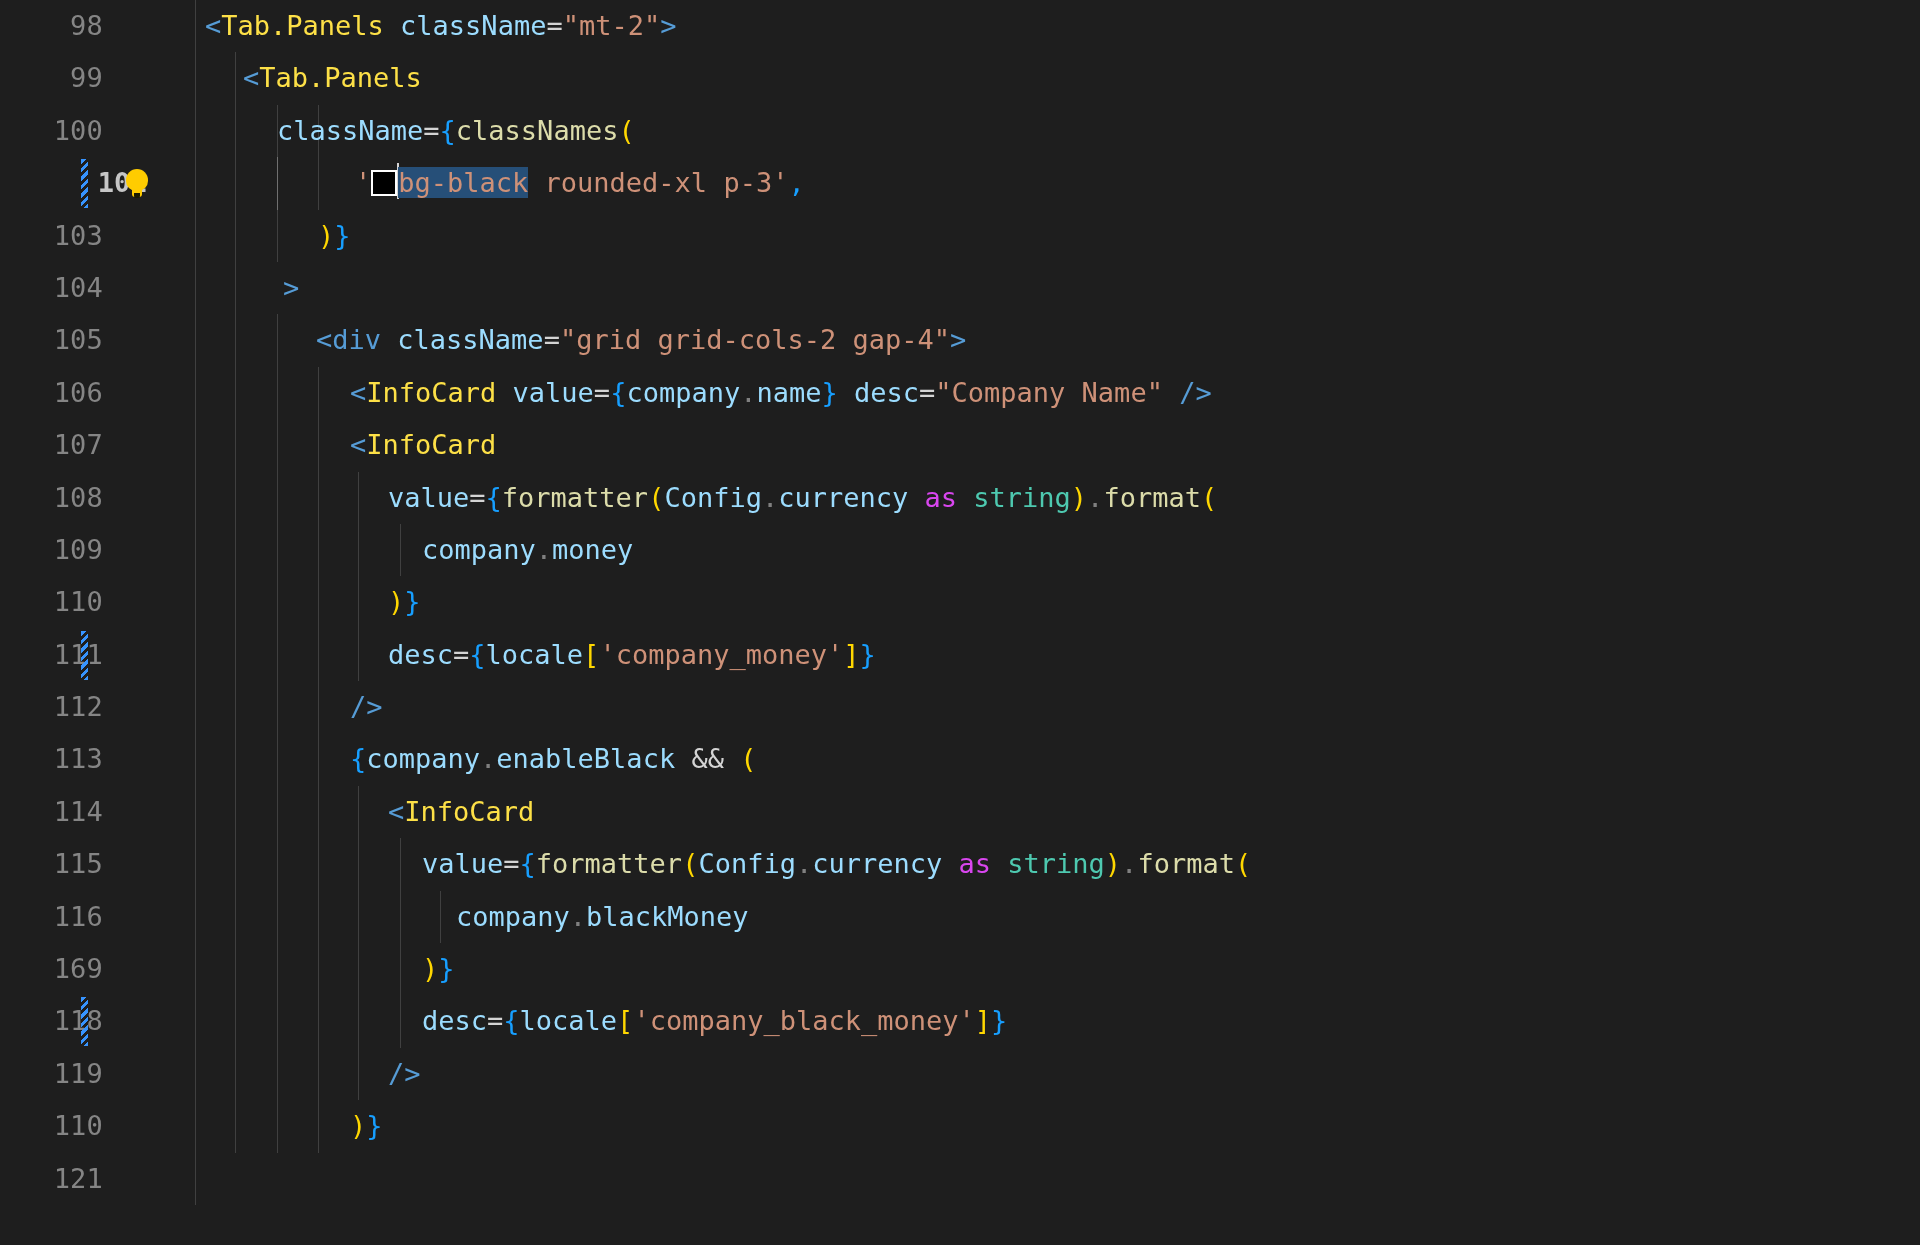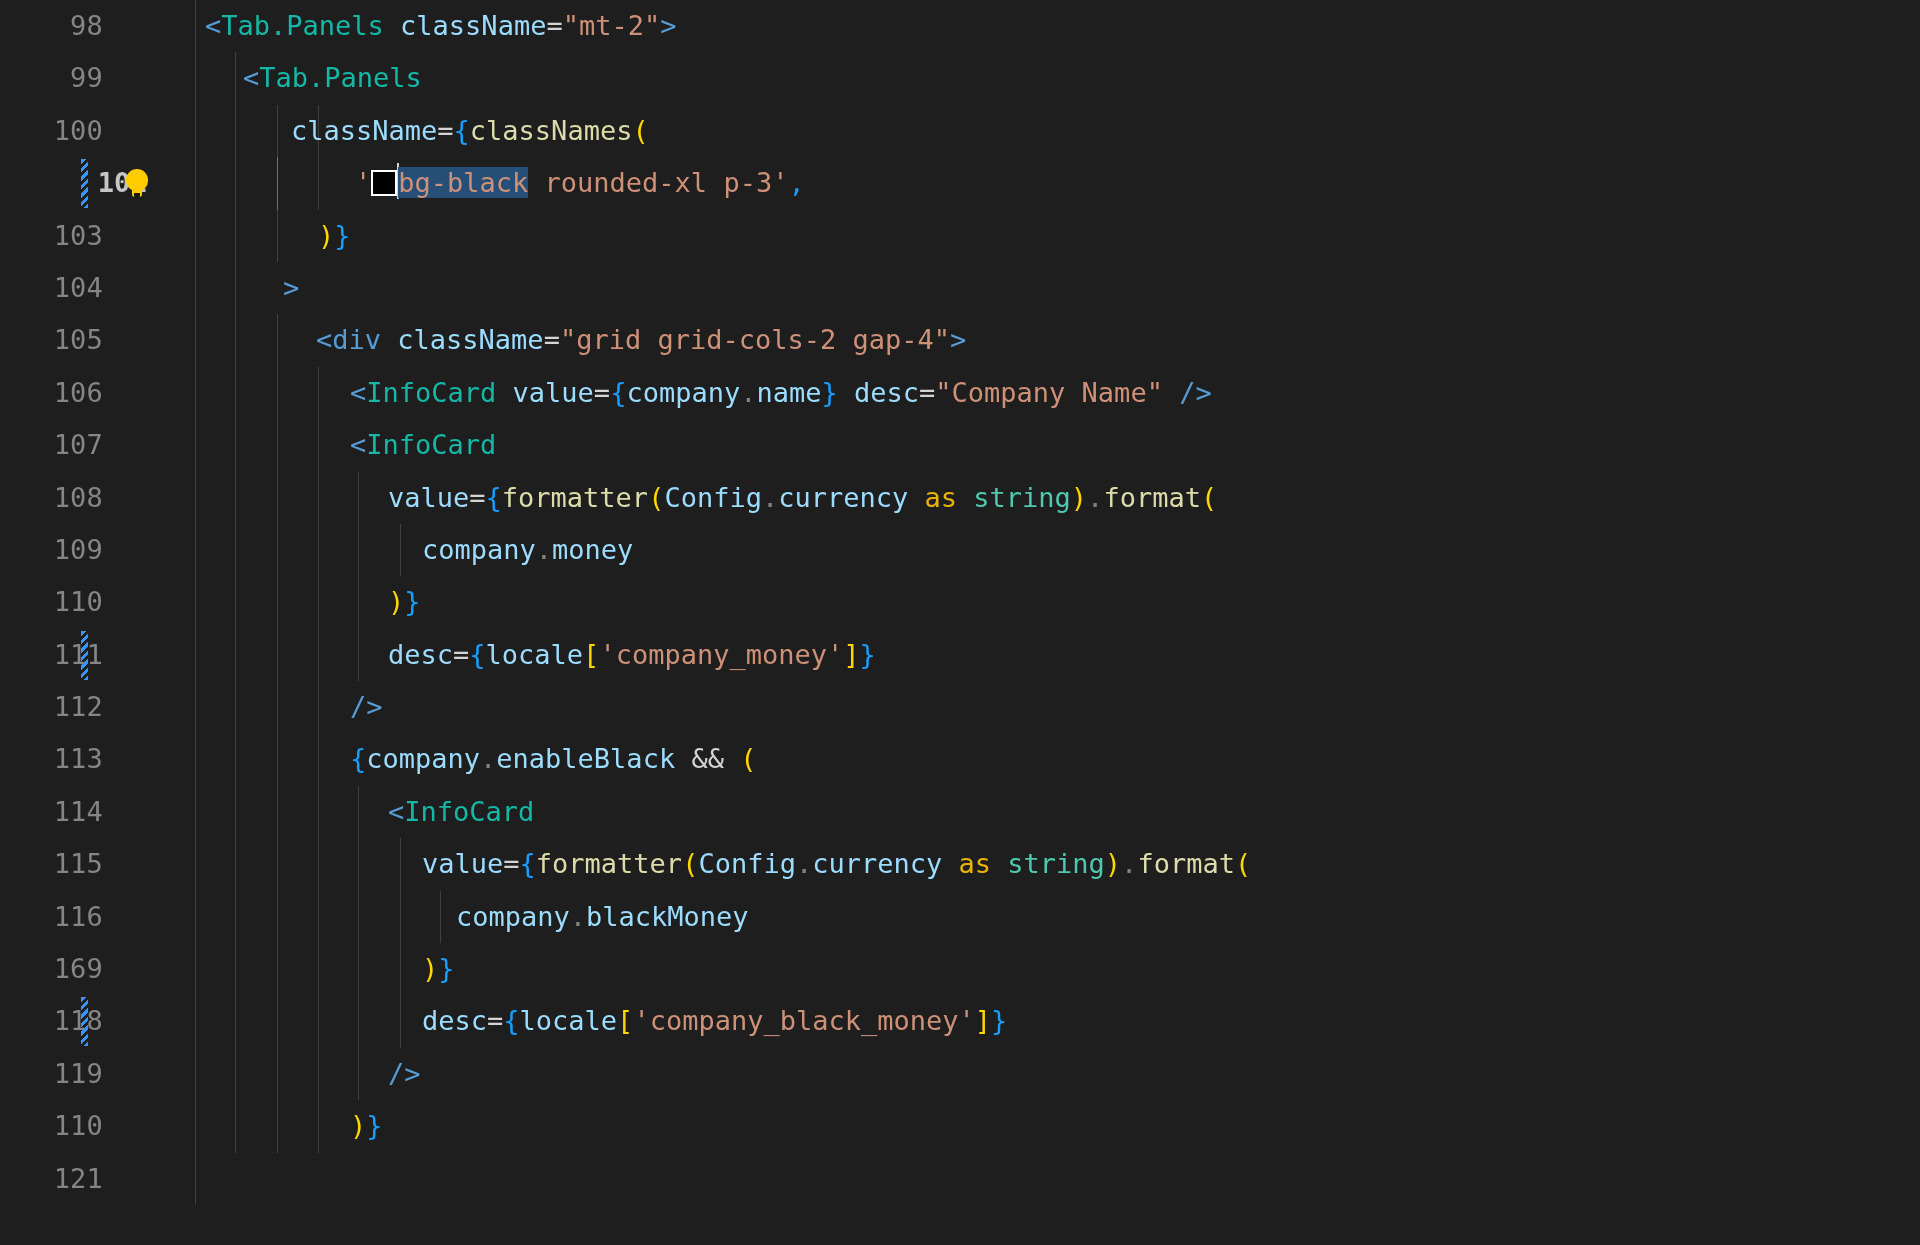--- a/index.html
+++ b/index.html
@@ -148,28 +148,28 @@
     width: 26px;
     height: 26px;
     vertical-align: -4px;
     border: 2px solid #ffffff;
     box-sizing: border-box;
     margin-right: 1px;
   }
   .swatch.w { border-color: #9b9b9b; }
 
   
-  .t-tag      { color: #14b8a6; }  
+  .t-tag      { color: #fde047; }  
   .t-htag     { color: #569cd6; }  
   .t-attr     { color: #9cdcfe; }  
   .t-str      { color: #ce9178; }  
   .t-punct    { color: #808080; }
   .t-var      { color: #9cdcfe; }
   .t-fn       { color: #dcdcaa; }
-  .t-kw       { color: #eab308; }
+  .t-kw       { color: #d946ef; }
   .t-type     { color: #4ec9b0; }
   .t-b1       { color: #ffd700; }  
   .t-b3       { color: #179fff; }  
   .t-brace    { color: #569cd6; }
   .t-op       { color: #d4d4d4; }
 </style>
 </head>
 <body>
 
 <div id="editor">
@@ -186,21 +186,21 @@
     <span class="iguide" style="left:235px"></span>
     <span class="content" style="left:243px"><span class="t-brace">&lt;</span><span class="t-tag">Tab.Panels</span></span>
   </div>
 
   <div class="code-line">
     <span class="gutter">100</span>
     <span class="iguide" style="left:195px"></span>
     <span class="iguide" style="left:235px"></span>
     <span class="iguide" style="left:277px"></span>
     <span class="iguide" style="left:318px"></span>
-    <span class="content" style="left:291px"><span class="t-attr">className</span><span class="t-op">=</span><span class="t-b3">{</span><span class="t-fn">classNames</span><span class="t-b1">(</span></span>
+    <span class="content" style="left:277px"><span class="t-attr">className</span><span class="t-op">=</span><span class="t-b3">{</span><span class="t-fn">classNames</span><span class="t-b1">(</span></span>
   </div>
 
   <div class="code-line current">
     <span class="gutter">101</span>
     <span class="change-bar"><i></i></span>
     <span class="lightbulb">
       <span class="bulb"></span><span class="base"></span><span class="tip"></span>
     </span>
     <span class="iguide" style="left:195px"></span>
     <span class="iguide" style="left:235px"></span>

